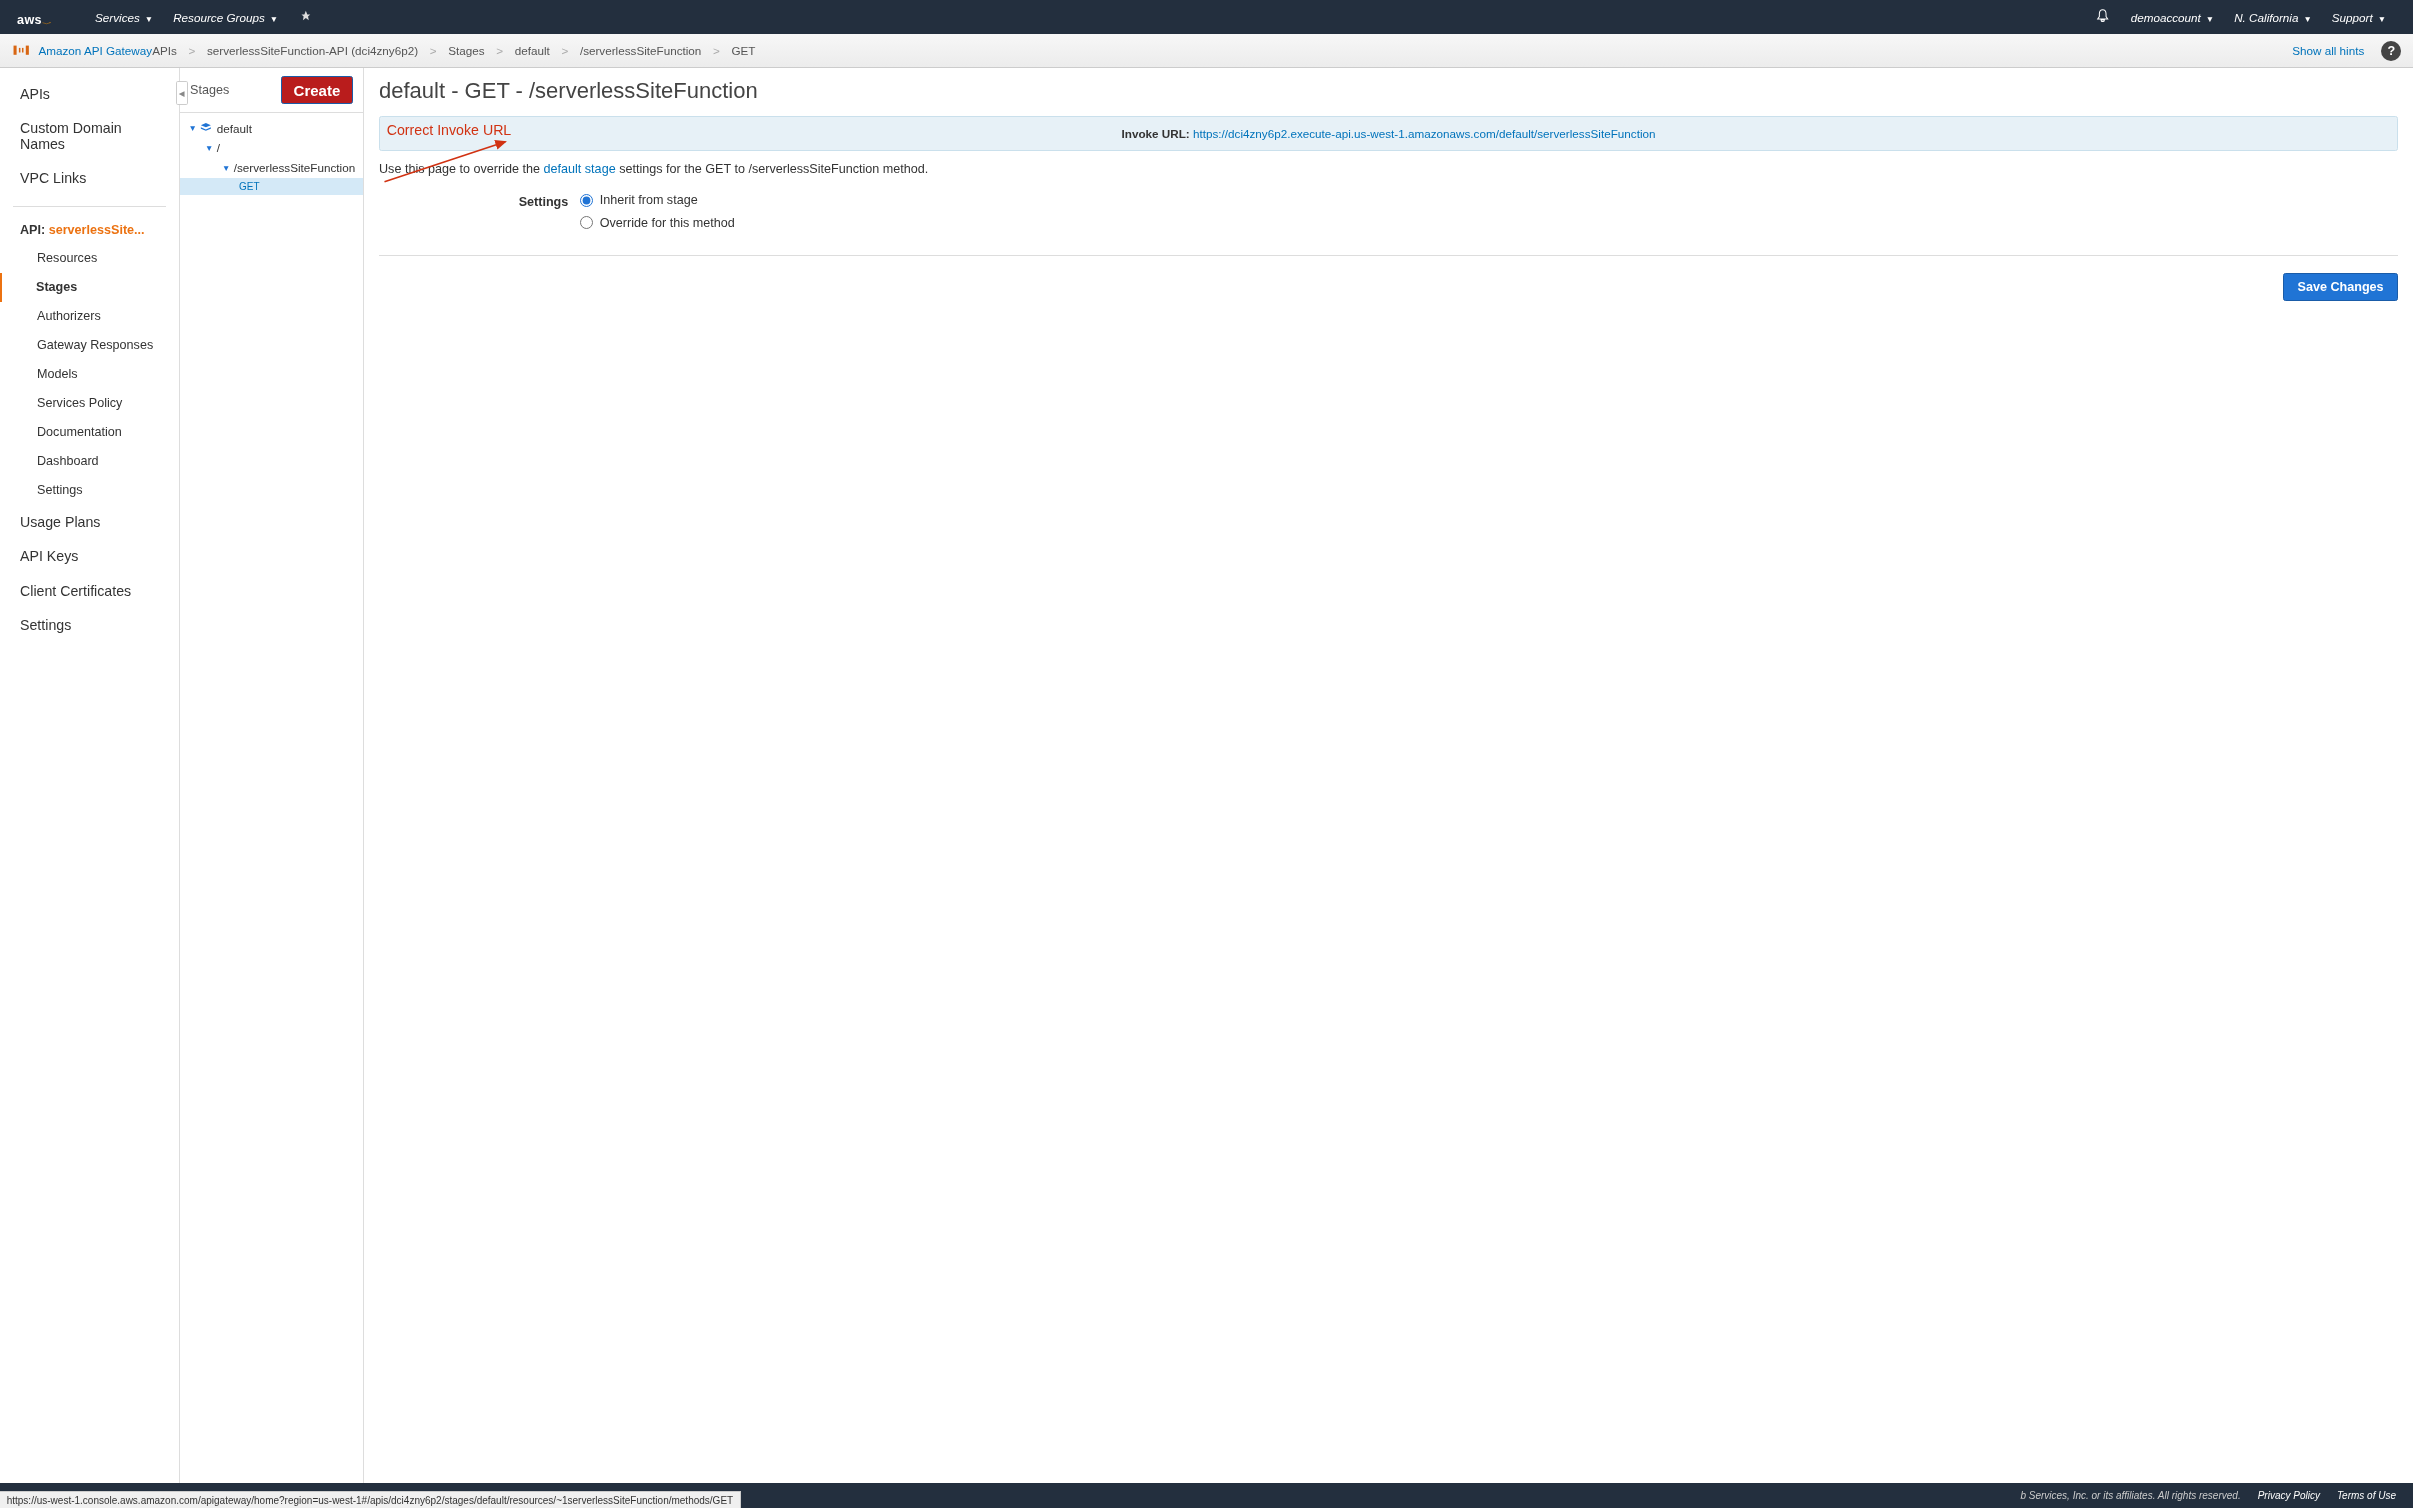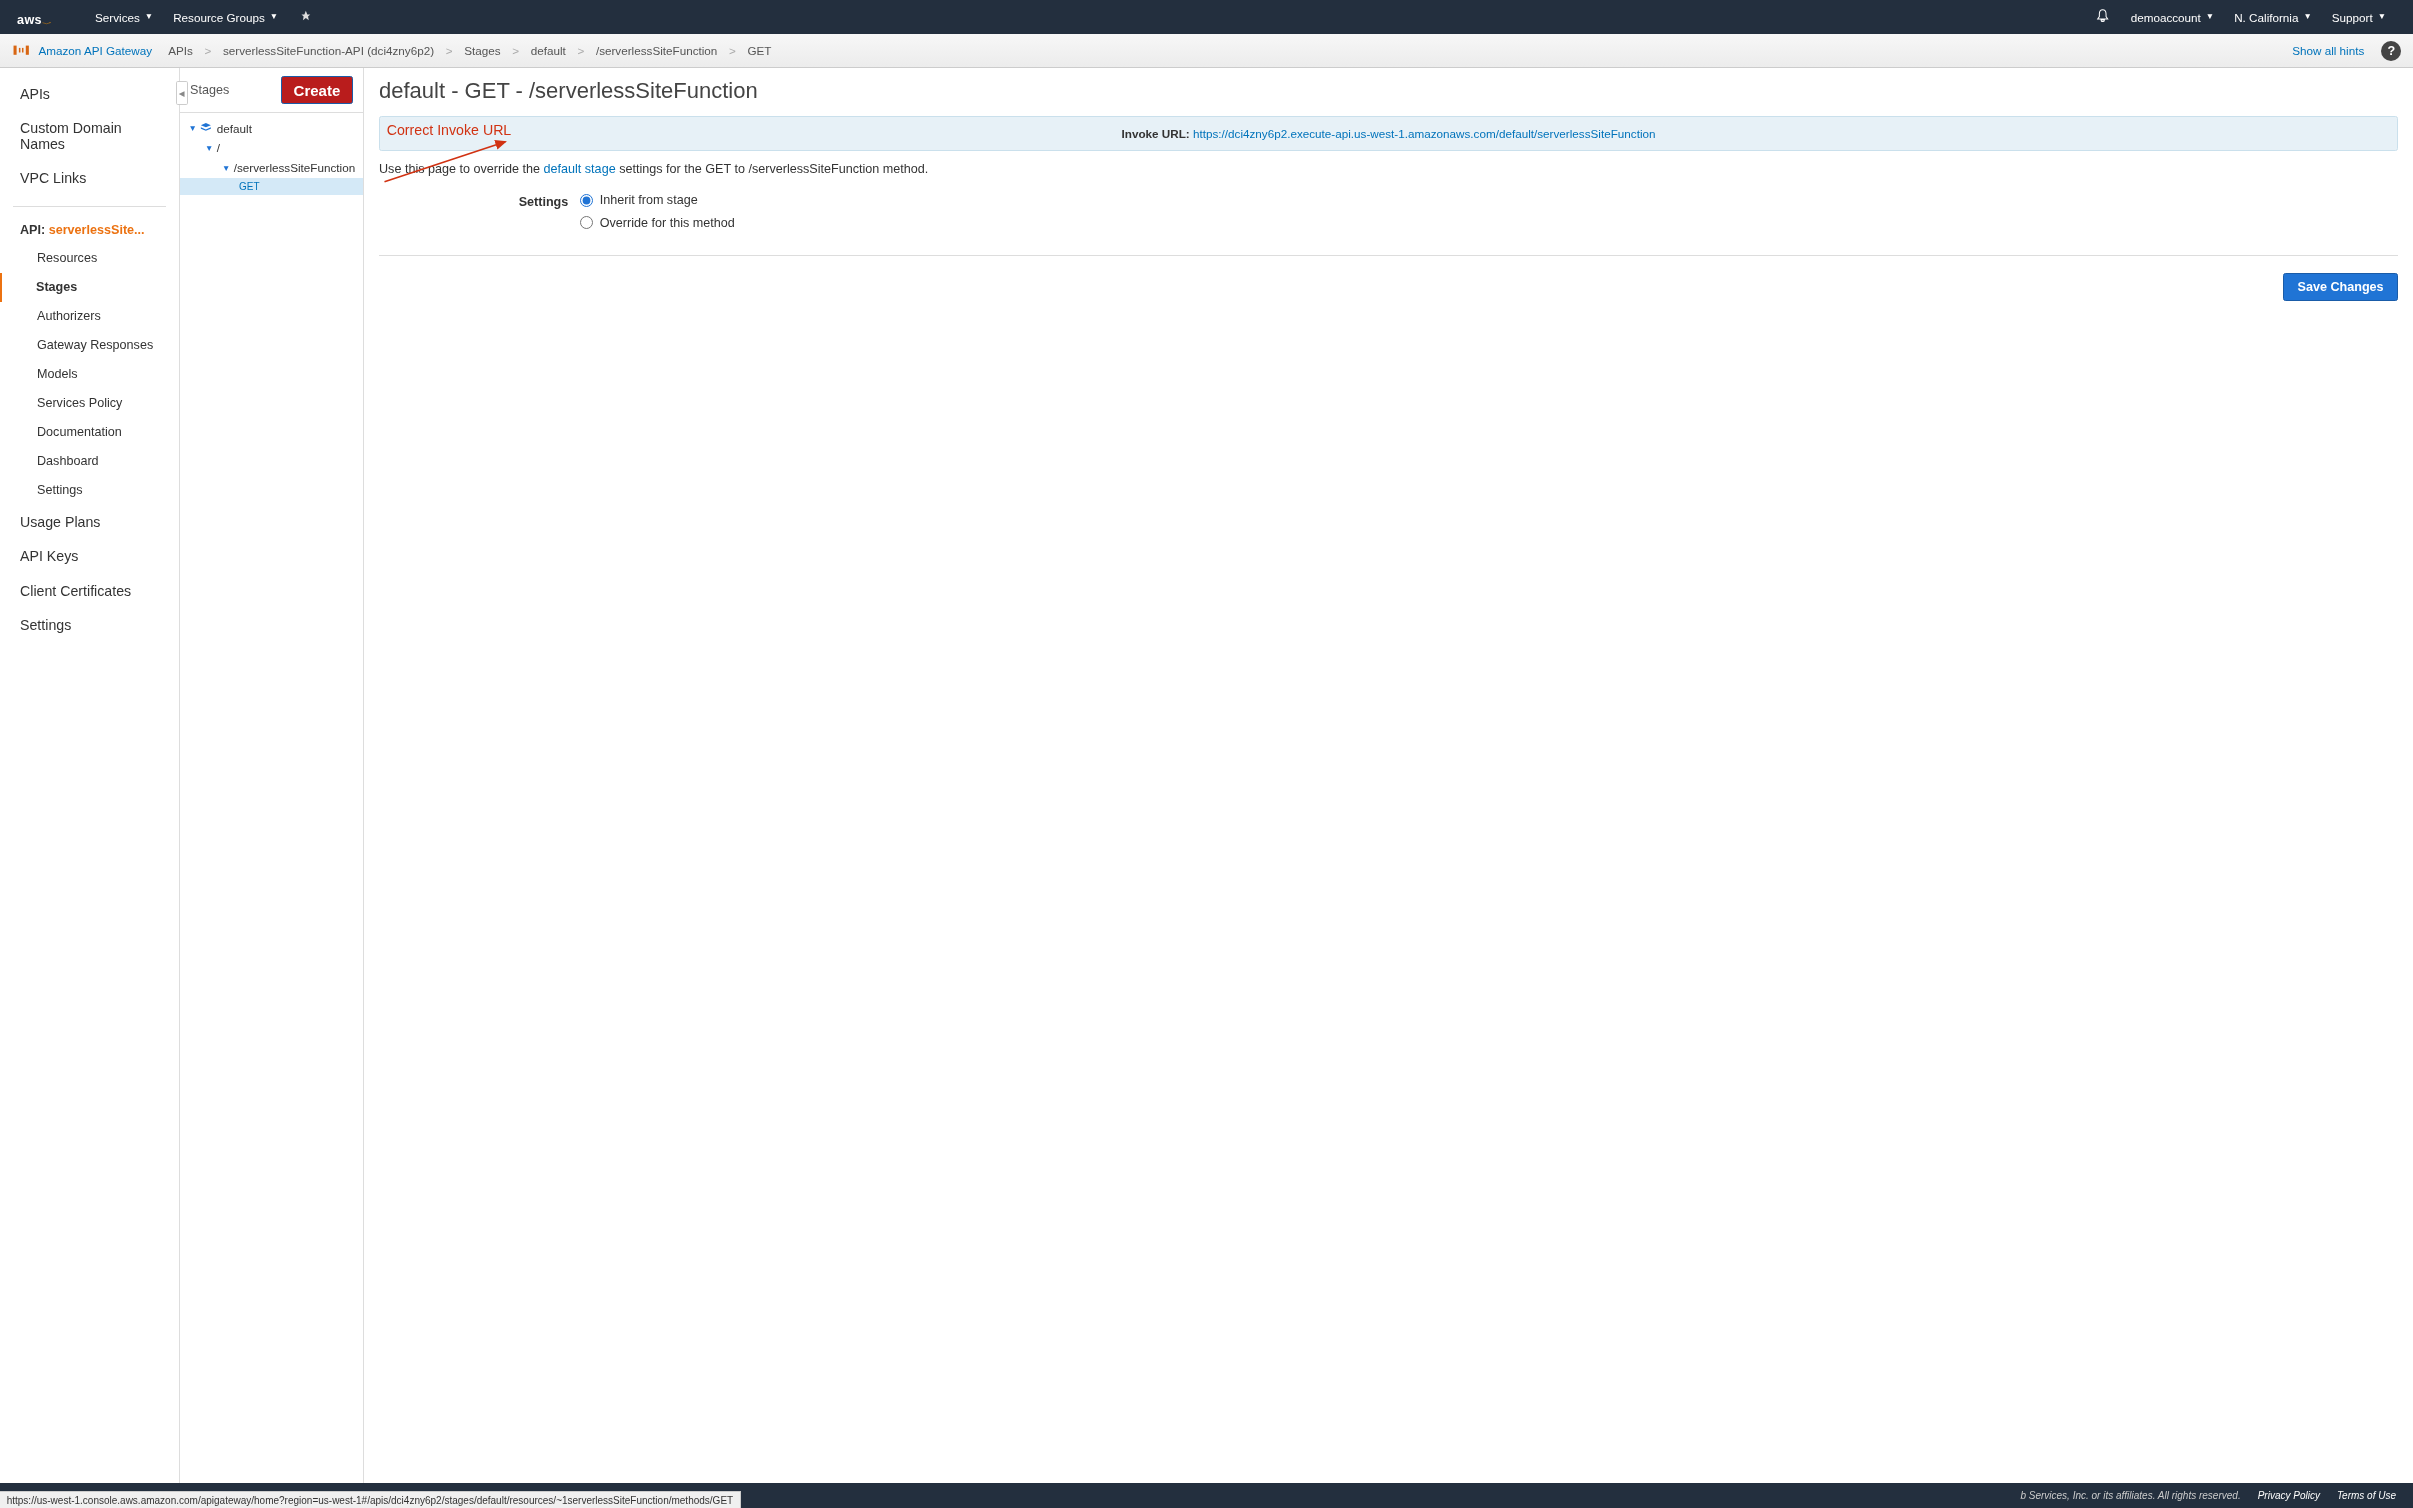--- a/index.html
+++ b/index.html
@@ -3,31 +3,31 @@
 <meta charset="utf-8">
 <style>
 * { margin: 0; padding: 0; box-sizing: border-box; }
 body { font-family: "Amazon Ember", "Helvetica Neue", Arial, sans-serif; font-size: 11.7px; color: #333; background: #fff; }
 
 
 .top-nav { background: #232f3e; height: 34px; display: flex; align-items: center; padding: 0 17px; color: #fff; }
 .aws-logo { width: 34px; height: 20px; margin-right: 34px; display: flex; align-items: flex-end; justify-content: center; }
 .aws-logo-text { font-weight: bold; font-size: 12.6px; letter-spacing: 0.4px; color: #fff; line-height: 1; }
 .aws-smile { width: 30px; height: 6.7px; }
-.nav-item { color: #fff; padding: 0 10px; display: flex; align-items: flex-start; cursor: pointer; font-size: 11.7px; }
+.nav-item { color: #fff; padding: 0 10px; display: flex; align-items: flex-end; cursor: pointer; font-size: 11.7px; font-style: italic; }
 .nav-item .caret { margin-left: 5px; font-size: 8.4px; }
 .nav-spacer { flex: 1; }
 .nav-icon { padding: 0 11.7px; cursor: pointer; }
 .bell { width: 13.4px; height: 13.4px; }
 .pin { width: 11.7px; height: 11.7px; }
 
 
 .sub-header { background: linear-gradient(#f7f7f7, #ececec); border-bottom: 0.8px solid #ccc; height: 34px; display: flex; align-items: center; padding: 0 11.7px; font-size: 11.7px; }
 .sub-logo { width: 18.4px; height: 18.4px; margin-right: 8.4px; }
-.sub-title { color: #0073bb; margin-right: 16px; }
+.sub-title { color: #0073bb; margin-right: 0; }
 .crumb { color: #555; }
 .crumb-sep { color: #aaa; margin: 0 8.4px; }
 .sub-spacer { flex: 1; }
 .show-hints { color: #0073bb; margin-right: 17px; cursor: pointer; }
 .help-circle { width: 20px; height: 20px; border-radius: 50%; background: #444; color: #fff; display: flex; align-items: center; justify-content: center; font-weight: bold; font-size: 12.6px; }
 
 
 .main { display: flex; height: calc(100vh - 92px); }
 
 

